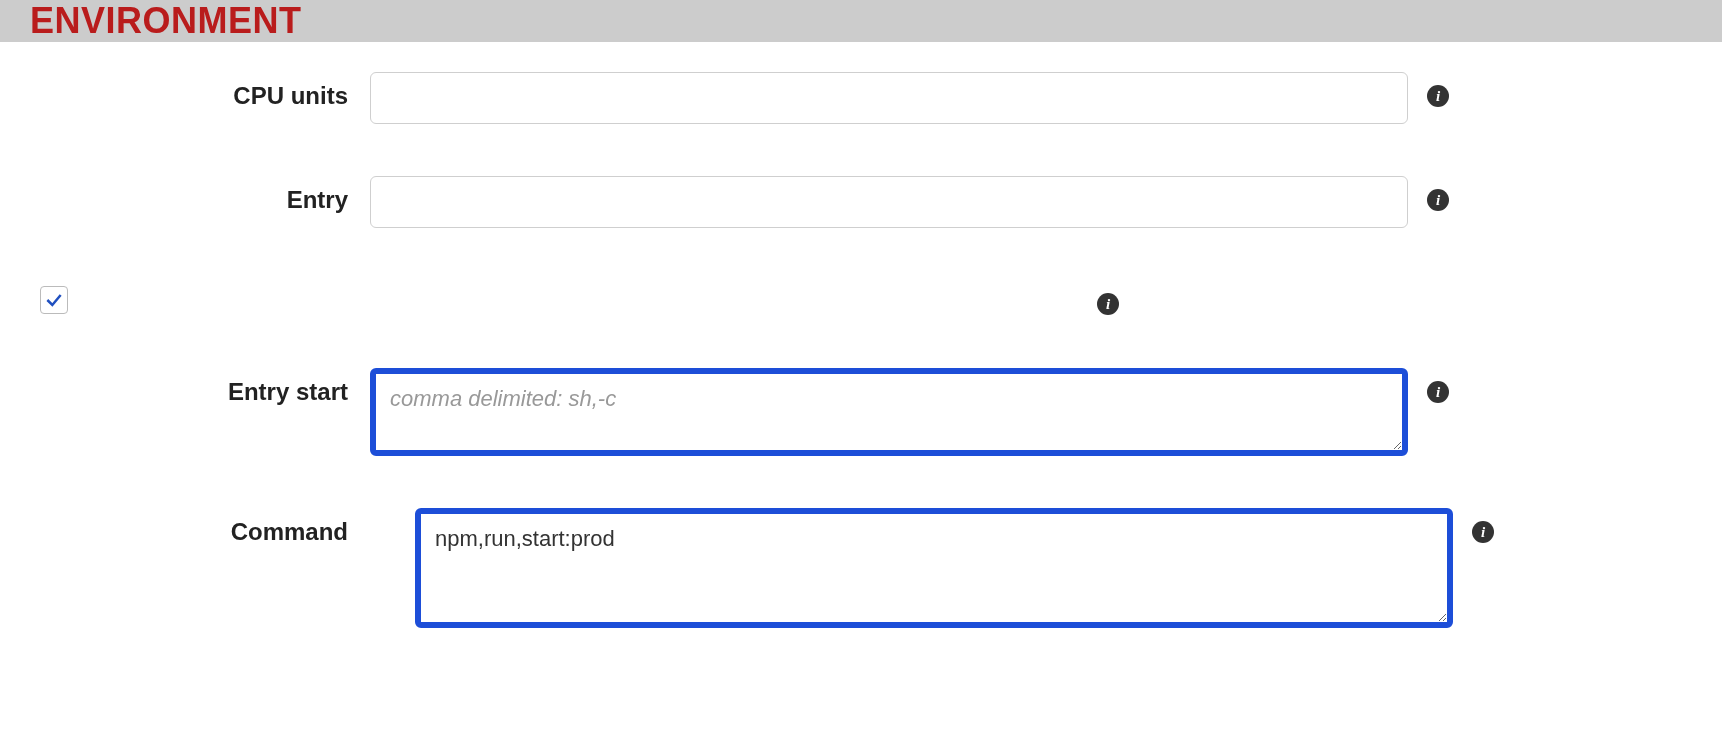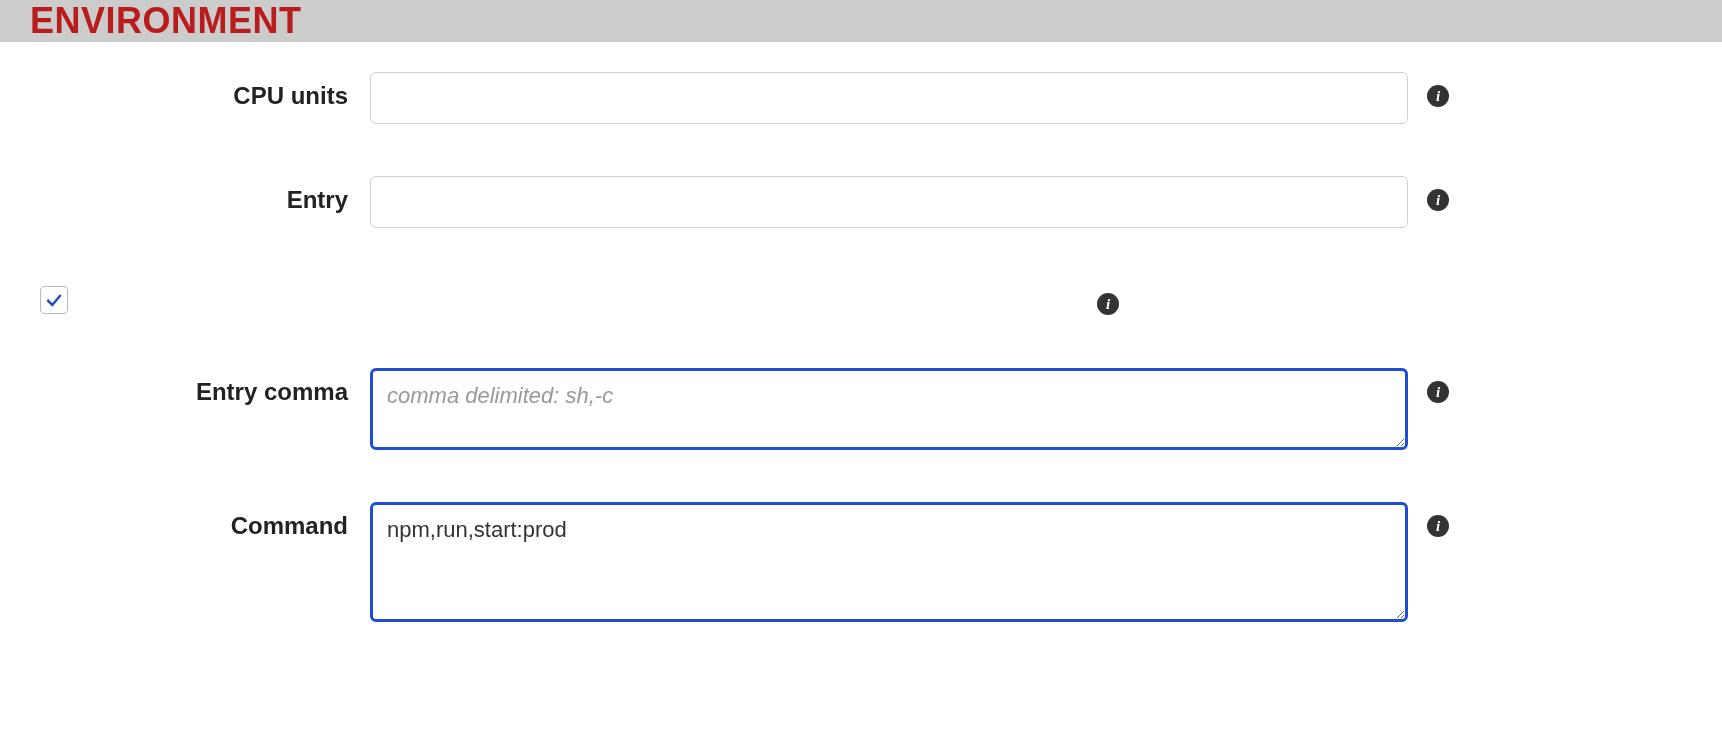--- a/index.html
+++ b/index.html
@@ -24,20 +24,21 @@
     .form-area {
       padding: 30px 40px 20px 40px;
     }
     .form-row {
       display: flex;
       align-items: flex-start;
       margin-bottom: 52px;
     }
     .form-row:last-child {
       margin-bottom: 20px;
+      gap: 45px;
     }
     .form-label {
       width: 330px;
       text-align: right;
       font-weight: 700;
       font-size: 24px;
       color: #222;
       padding-top: 10px;
       padding-right: 22px;
       flex-shrink: 0;
@@ -55,21 +56,21 @@
       border-radius: 6px;
       padding: 8px 14px;
       font-size: 22px;
       font-family: inherit;
       color: #333;
       outline: none;
     }
     .textarea-input {
       flex: 1;
       min-height: 60px;
-      border: 3px solid #1d4ed8;
+      border: 6px solid #1d4ed8;
       border-radius: 6px;
       padding: 12px 14px;
       font-size: 22px;
       font-family: inherit;
       color: #333;
       outline: none;
       resize: both;
     }
     .textarea-tall {
       min-height: 120px;
@@ -170,21 +171,21 @@
       <span class="info-icon">
         <svg viewBox="0 0 24 24">
             <circle class="bg" cx="12" cy="12" r="11"></circle>
             <text x="12" y="17" text-anchor="middle">i</text>
           </svg>
       </span>
     </div>
   </div>
 
   <div class="form-row">
-    <label class="form-label">Entry comma</label>
+    <label class="form-label">Entry start</label>
     <div class="form-control-cell">
       <textarea class="textarea-input" placeholder="comma delimited: sh,-c" style=""></textarea>
       <span class="info-icon">
         <svg viewBox="0 0 24 24">
             <circle class="bg" cx="12" cy="12" r="11"></circle>
             <text x="12" y="17" text-anchor="middle">i</text>
           </svg>
       </span>
     </div>
   </div>

